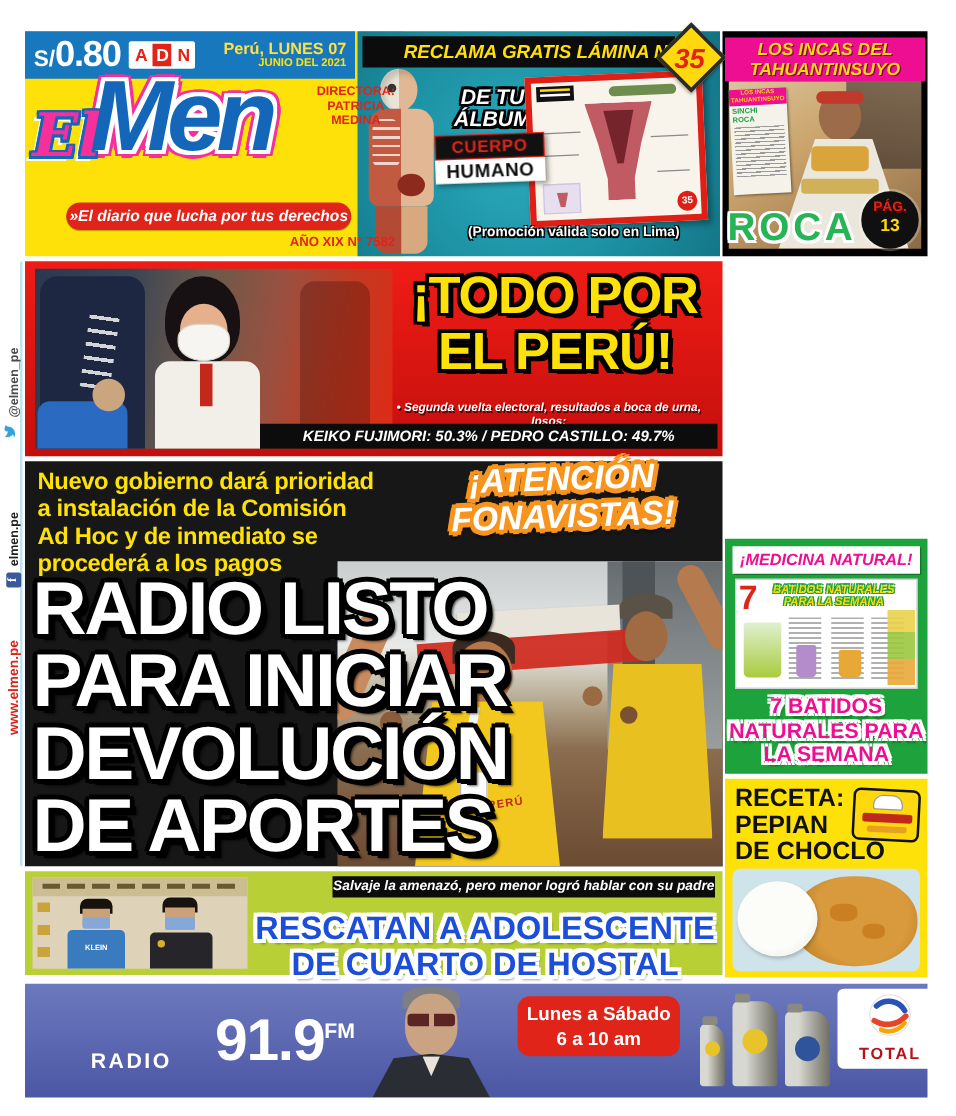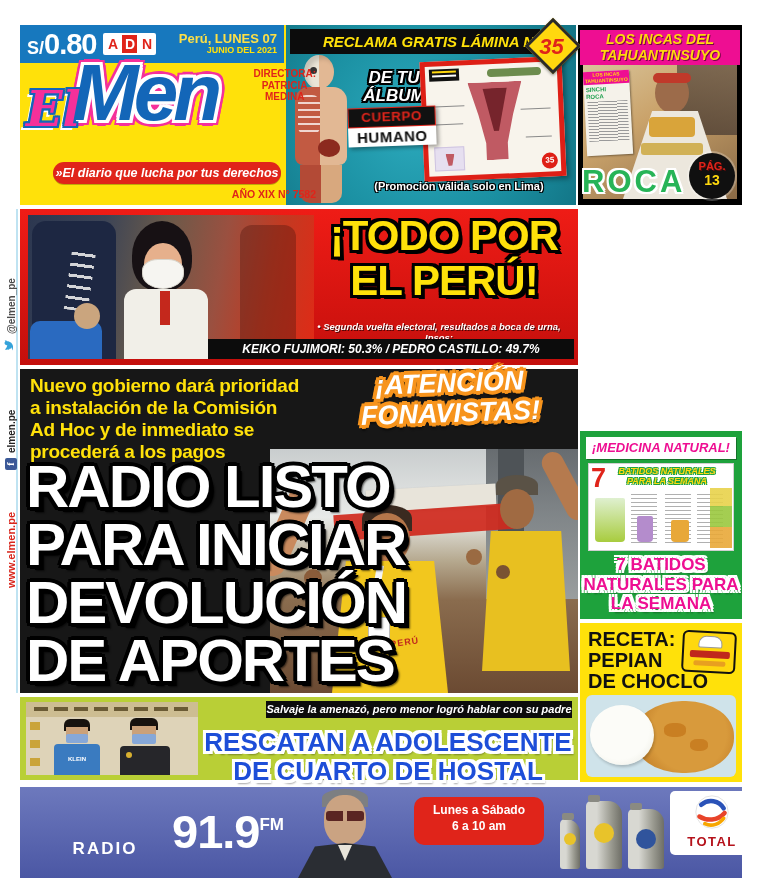--- a/index.html
+++ b/index.html
@@ -190,21 +190,21 @@
   .pbo-box { left:42px; top:10px; width:86px; height:40px; background:#d8261c; border-radius:9px; color:#fff; font-weight:900; font-size:27px; text-align:center; line-height:40px; letter-spacing:-1px; box-shadow:0 0 0 2px rgba(255,255,255,.15); }
   .pbo-radio { left:42px; top:52px; width:86px; text-align:center; color:#fff; font-weight:900; font-size:17px; letter-spacing:2px; }
   .freq { left:152px; top:3px; color:#fff; font-weight:bold; font-size:47px; line-height:1; letter-spacing:-1px;margin-top:18px; }
   .freq sup { font-size:17px; font-weight:bold; letter-spacing:0; vertical-align:18px; }
   .host { left:272px; top:2px; width:106px; height:89px; overflow:hidden; }
   .host .hhair { position:absolute; left:30px; top:0; width:46px; height:18px; border-radius:50% 50% 0 0; background:#7d7f82; }
   .host .hface { position:absolute; left:32px; top:6px; width:42px; height:50px; border-radius:45%; background:#caa382; }
   .host .hglass { position:absolute; left:34px; top:22px; width:38px; height:10px; background:linear-gradient(90deg,#5a2522 45%,transparent 45% 55%,#5a2522 55%); border-radius:3px; }
   .host .hsuit { position:absolute; left:6px; top:54px; width:94px; height:35px; background:#2a2d33; clip-path:polygon(0 100%,18% 10%,50% 0,82% 10%,100% 100%); }
   .host .hshirt { position:absolute; left:46px; top:56px; width:14px; height:16px; background:#e8e4da; clip-path:polygon(0 0,100% 0,50% 100%); }
-  .sched { left:394px; top:10px; width:130px; height:48px; background:#e0241a; border-radius:10px; color:#fff; font-weight:900; text-align:center; font-size:12px; line-height:1.35; padding-top:5px; }
+  .sched { left:394px; top:10px; width:130px; height:48px; background:#e0241a; border-radius:10px; color:#fff; font-weight:900; text-align:center; font-size:15px; line-height:1.35; padding-top:5px; }
   .bottles { left:540px; top:6px; width:110px; height:80px; }
   .bottle { position:absolute; background:linear-gradient(90deg,#d8d8d2 0 30%,#9a9a90 70%,#6e6e66 100%); border-radius:5px 14px 3px 3px; }
   .bottle .cap { position:absolute; left:2px; top:-6px; width:12px; height:7px; background:#8a8a82; border-radius:2px; }
   .bottle .lab { position:absolute; left:50%; transform:translateX(-50%); border-radius:50%; }
   .total-panel { left:650px; top:4px; width:84px; height:64px; background:#fff; border-radius:5px; text-align:center; padding-top:3px; }
   .total-word { color:#b5121b; font-weight:900; font-size:13px; letter-spacing:1.5px; }
 </style>
 </head>
 <body>
 

